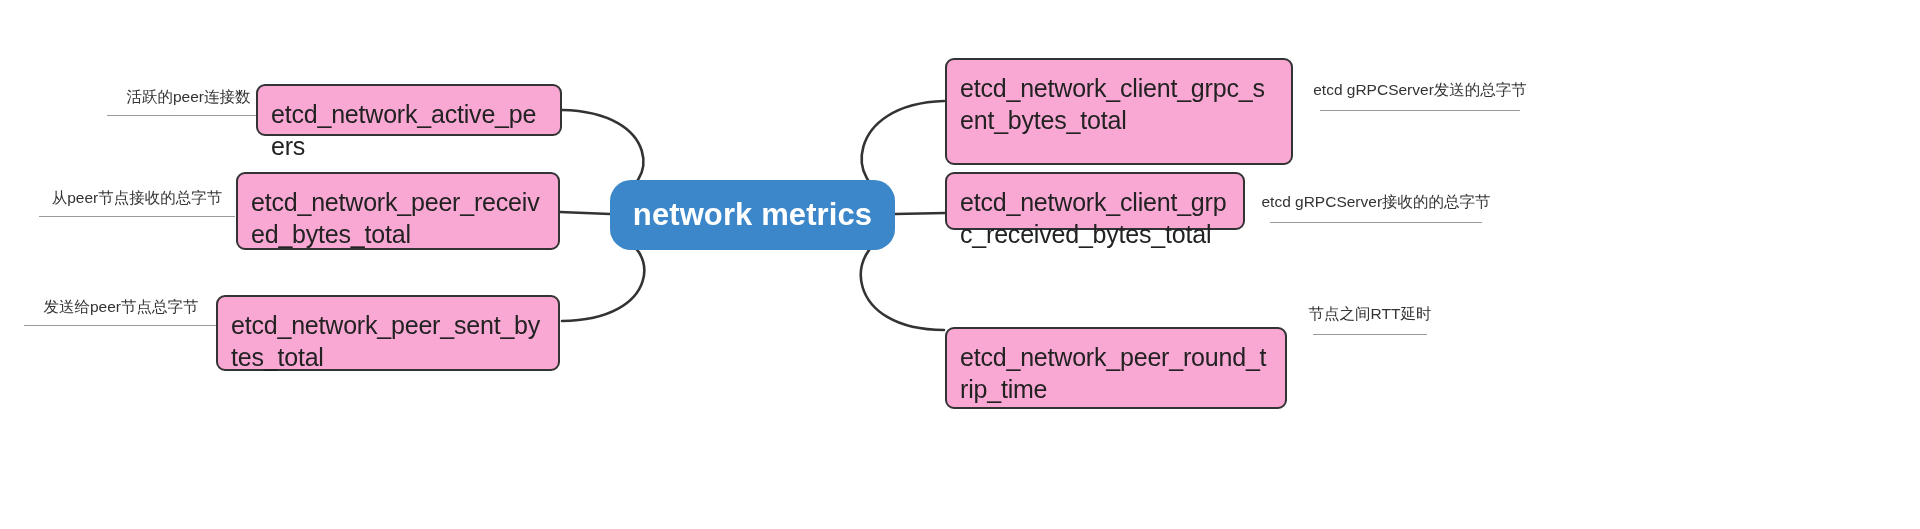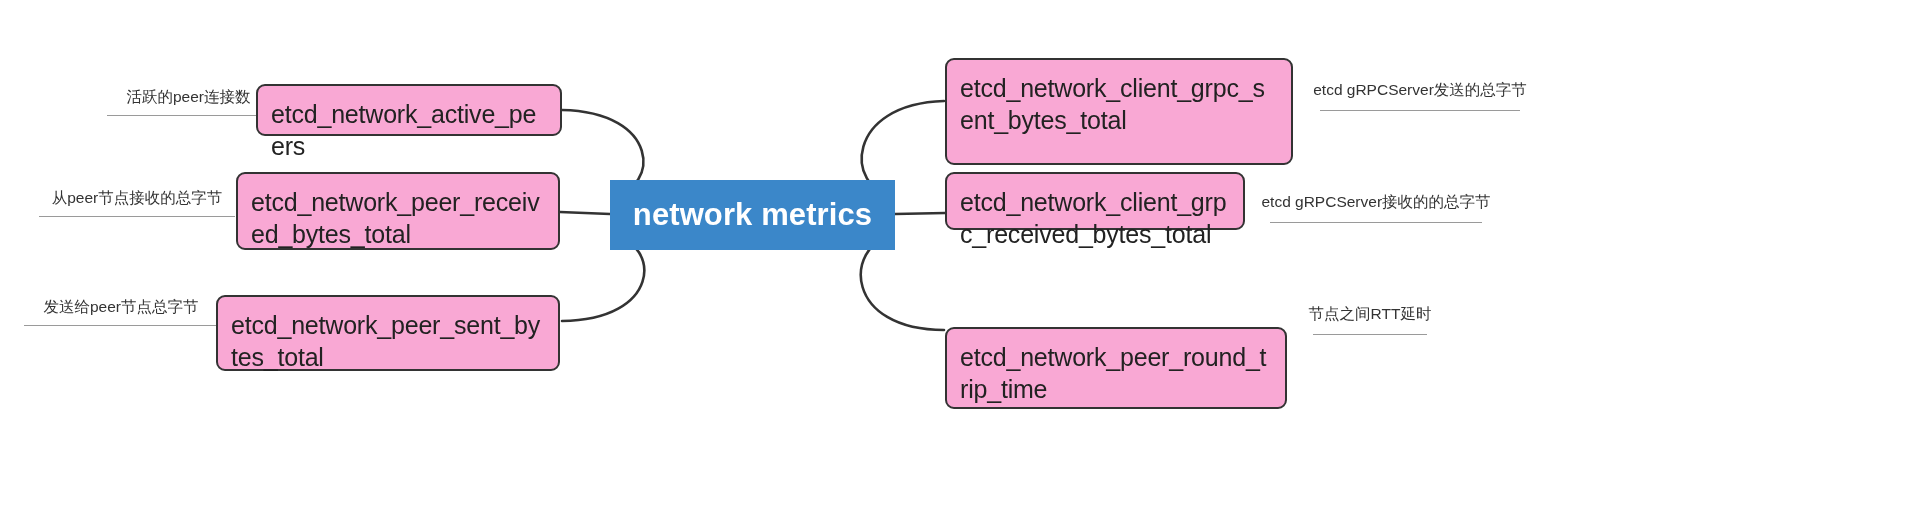--- a/index.html
+++ b/index.html
@@ -16,21 +16,21 @@
     background:#f9a8d4;border:2.5px solid #333333;border-radius:9px;
     color:#222222;font-size:25px;line-height:1.28;
     padding:12px 16px 12px 13px;
     display:flex;align-items:flex-start;
     letter-spacing:-0.2px;
   }
   .node span{display:block;word-break:break-word;}
 
   .central{
     position:absolute;box-sizing:border-box;
-    background:#3b87c9;border:none;border-radius:0;
+    background:#3b87c9;border:none;border-radius:21px;
     color:#ffffff;font-size:31px;font-weight:bold;
     display:flex;align-items:center;justify-content:center;
     letter-spacing:0.1px;
   }
 
   .ann{
     position:absolute;box-sizing:border-box;
     font-size:15.5px;color:#333333;
     border-bottom:1.4px solid #9a9a9a;
     padding-bottom:7px;

